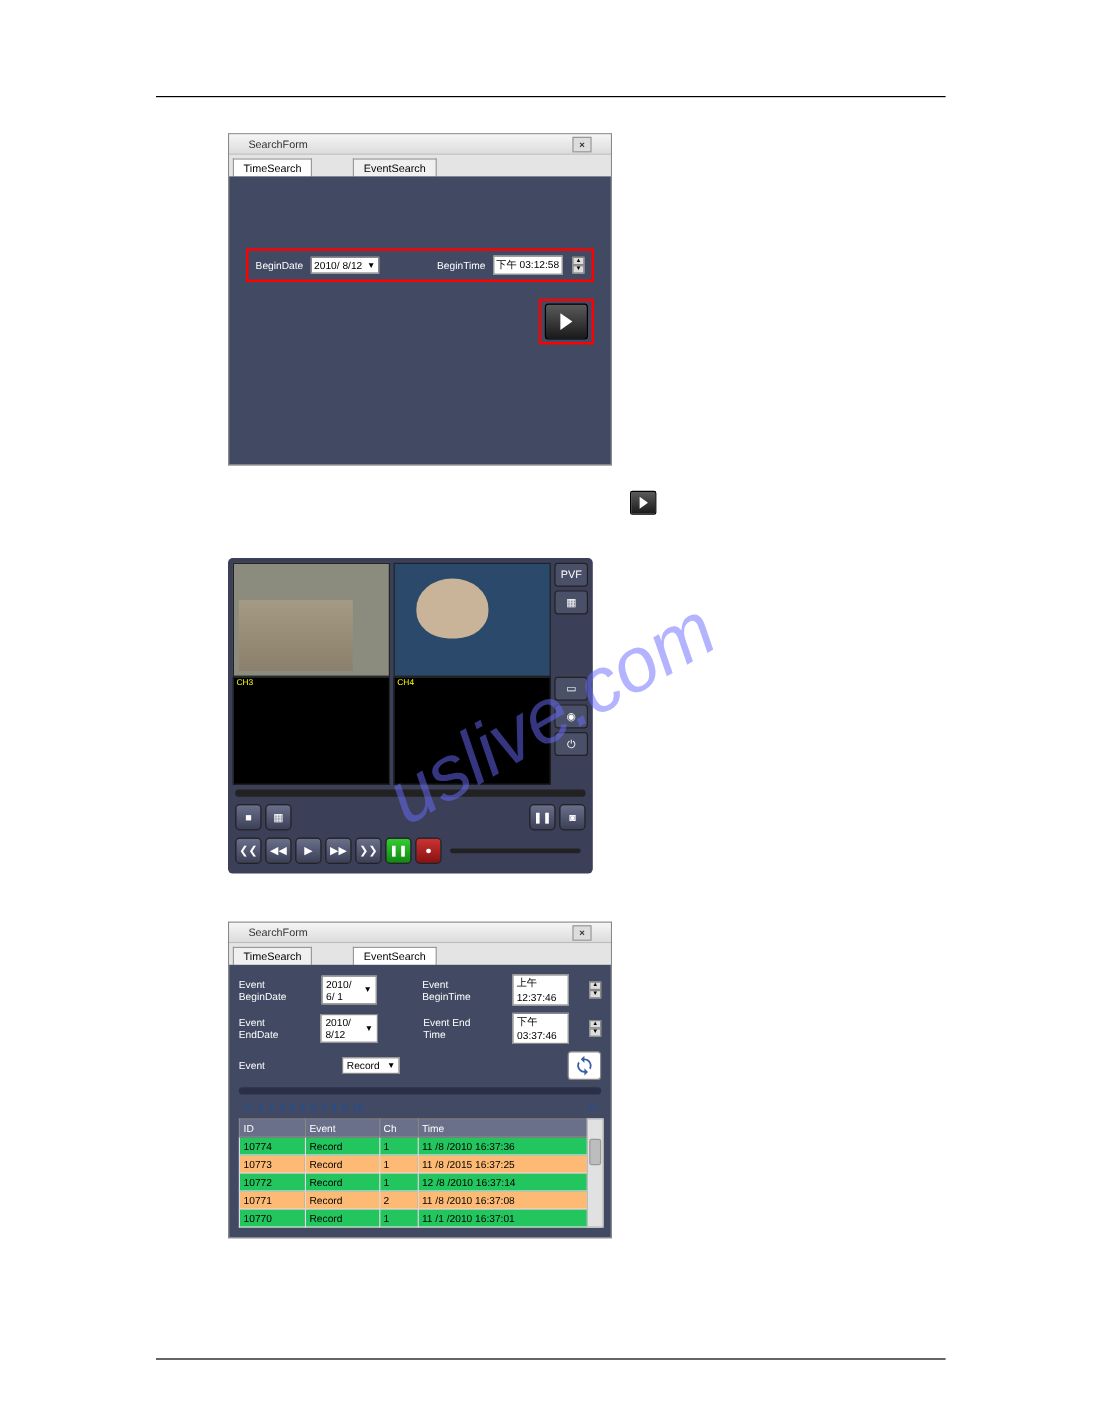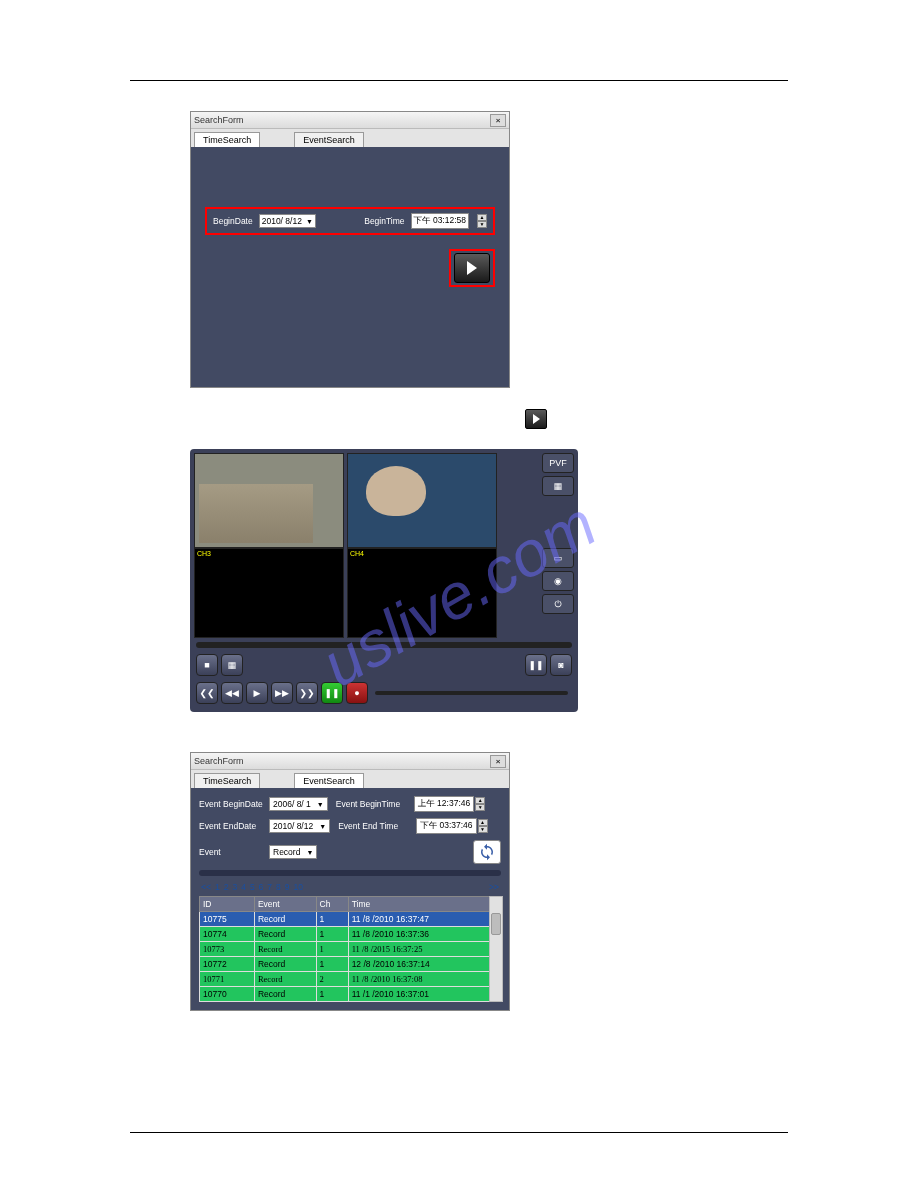--- a/index.html
+++ b/index.html
@@ -4,21 +4,21 @@
 <style>
   * { box-sizing: border-box; margin: 0; padding: 0; }
   body { background: #fff; font-family: Arial, sans-serif; font-size: 10px; width: 918px; margin: 0 auto; position: relative; }
   .page { width: 918px; height: 1188px; position: relative; padding: 80px 130px 40px 130px; }
   .hr-top { border-top: 1px solid #000; margin-bottom: 30px; }
   .hr-bot { border-top: 1px solid #000; position: absolute; bottom: 55px; left: 130px; right: 130px; }
   .watermark { position: absolute; top: 50%; left: 50%; transform: translate(-50%,-50%) rotate(-30deg); font-size: 64px; color: #6a6aff; opacity: 0.5; font-style: italic; pointer-events: none; z-index: 5; }
 
   
   .win { border: 1px solid #888; background: #e4e4e4; position: relative; }
-  .win .titlebar { height: 17px; background: linear-gradient(#f5f5f5,#dcdcdc); display: flex; align-items: center; padding: 0 3px; font-size: 9px; color: #333; border-bottom: 1px solid #bbb; }
+  .win .titlebar { height: 17px; background: linear-gradient(#f5f5f5,#dcdcdc); display: flex; align-items: center; padding: 0 16px; font-size: 9px; color: #333; border-bottom: 1px solid #bbb; }
   .win .titlebar .close-x { margin-left: auto; width: 16px; height: 13px; background: #ddd; border: 1px solid #999; display: flex; align-items: center; justify-content: center; font-size: 8px; font-weight: bold; }
   .tabstrip { display: flex; background: #e4e4e4; padding: 3px 3px 0 3px; gap: 32px; }
   .tab { padding: 2px 8px; border: 1px solid #999; background: #f0f0f0; font-size: 9px; margin-right: 2px; border-bottom: none; }
   .tab.active { background: #fff; }
 
   
   .searchform { width: 320px; margin: 0 0 15px 60px; }
   .searchform .body { background: #424a63; height: 240px; position: relative; }
   .redbox-row { position: absolute; top: 60px; left: 14px; right: 14px; height: 28px; border: 2px solid red; display: flex; align-items: center; padding: 0 6px; gap: 6px; justify-content: center; }
   .redbox-row .lbl { color: #fff; font-size: 8.5px; }
@@ -28,59 +28,59 @@
   .redbox-row .spin span { width: 10px; height: 7px; background: #ddd; border: 1px solid #888; font-size: 5px; line-height: 5px; text-align: center; }
   .play-outer { position: absolute; top: 102px; right: 14px; width: 46px; height: 38px; border: 2px solid red; display: flex; align-items: center; justify-content: center; }
   .playbtn { width: 36px; height: 30px; background: linear-gradient(#5a5a5a,#1a1a1a); border: 1px solid #000; border-radius: 3px; display: flex; align-items: center; justify-content: center; }
   .playbtn .tri { width: 0; height: 0; border-left: 10px solid #fff; border-top: 7px solid transparent; border-bottom: 7px solid transparent; }
 
   
   .inline-play { width: 22px; height: 20px; background: linear-gradient(#5a5a5a,#1a1a1a); border: 1px solid #000; border-radius: 2px; display: inline-flex; align-items: center; justify-content: center; margin: 6px 0 20px 395px; }
   .inline-play .tri { width: 0; height: 0; border-left: 7px solid #fff; border-top: 5px solid transparent; border-bottom: 5px solid transparent; }
 
   
-  .player { width: 388px; margin: 0 0 40px 60px; background: #3b4058; border-radius: 4px; padding: 4px; }
+  .player { width: 304px; margin: 16px 0 40px 60px; background: #3b4058; border-radius: 4px; padding: 4px; }
   .player .vidrow { display: flex; gap: 3px; }
   .player .ch { width: 150px; height: 95px; background: #8b8c7e; border: 1px solid #222; position: relative; overflow: hidden; }
   .player .ch .boxes { position:absolute; bottom:4px; left:4px; right:30px; top:30px; background: linear-gradient(#a59b84,#8a806b); }
   .player .ch2 { background: #2b4a6b; }
   .player .ch2 .face { position:absolute; top:12px; left:18px; width:60px; height:50px; background:#c9b49a; border-radius:50% 50% 45% 45%; }
   .player .sidecol { width: 32px; display: flex; flex-direction: column; gap: 3px; margin-left: auto; }
   .player .sidebtn { height: 20px; background: #4a5068; border: 1px solid #222; border-radius: 3px; display:flex; align-items:center; justify-content:center; color:#fff; font-size:9px;}
   .player .blackrow { display:flex; gap:3px; }
   .player .blackcell { width:150px; height:90px; background:#000; border:1px solid #222; position:relative;}
   .player .blackcell .lab { position:absolute; top:1px; left:2px; font-size:7px; color:#ff0;}
   .player .groove { height:6px; background:#222; border-radius:3px; margin:4px 2px;}
   .player .ctlbar { display:flex; gap:3px; align-items:center; padding: 2px 2px 4px 2px;}
   .player .ctl { width:22px; height:22px; background: linear-gradient(#6a708a,#3b4058); border:1px solid #222; border-radius:4px; display:flex; align-items:center; justify-content:center; color:#fff; font-size:9px;}
   .player .ctl.red { background: linear-gradient(#c33,#811);}
   .player .ctl.green { background: linear-gradient(#3c3,#181);}
   .player .spacer { flex:1; height:4px; background:#222; border-radius:2px; margin:0 4px;}
 
   
   .evwin { width: 320px; margin: 0 0 20px 60px; }
   .evwin .body { background: #424a63; padding: 8px; }
-  .evwin .formrow { display:flex; align-items:center; margin-bottom:6px; font-size:8.5px;}
+  .evwin .formrow { display:flex; align-items:center; margin-bottom:6px; font-size:8.5px;gap:16px;}
   .evwin .formrow .flbl { color:#fff; width:70px;}
   .evwin .formrow .flbl2 { color:#fff; width:78px;}
   .evwin .formrow .finp { background:#fff; border:1px solid #888; padding:1px 3px; display:inline-flex; align-items:center; font-size:8.5px;}
   .evwin .formrow .finp .arrow { margin-left:6px; font-size:7px;}
   .evwin .formrow .spin { display:inline-flex; flex-direction:column; margin-left:1px;}
   .evwin .formrow .spin span{width:10px;height:7px;background:#ddd;border:1px solid #888;font-size:5px;line-height:5px;text-align:center;}
   .evwin .searchbtn { width:28px; height:24px; background:#fff; border:1px solid #888; border-radius:3px; display:flex; align-items:center; justify-content:center; margin-left:auto;}
   .evwin .searchbtn svg{width:18px;height:18px;}
   .evwin .grooveline { height:6px; background:#2a3048; border-radius:3px; margin:4px 0 6px 0;}
   .evwin .pager { display:flex; align-items:center; color:#1a4fa0; font-size:8.5px; margin-bottom:4px;}
   .evwin .pager .pnum { margin:0 2px;}
   .evwin .pager .last { margin-left:auto;}
   .evwin table { width:100%; border-collapse:collapse; font-size:8.5px;}
   .evwin th { background:#6a708a; color:#fff; text-align:left; padding:2px 3px; border:1px solid #888; font-weight:normal;}
   .evwin td { background:#22c55e; padding:2px 3px; border:1px solid #ddd;}
   .evwin tr.sel td { background:#2a5db0; color:#fff;}
-  .evwin tr.alt td { background:#22c55e;font-family:Liberation Serif, serif;}
+  .evwin tr.alt td { background:#fdba74;}
   .evwin .body { position: relative; }
 </style>
 </head>
 <body>
 
 <div class="page">
   <div class="hr-top"></div>
   <div class="watermark">uslive.com</div>
 
   
@@ -177,21 +177,21 @@
       <span class="close-x">×</span>
     </div>
     <div class="tabstrip">
       <div class="tab">TimeSearch</div>
       <div class="tab active">EventSearch</div>
     </div>
     <div class="body">
       <div class="formrow">
         <span class="flbl">Event BeginDate</span>
         <span class="finp">
-            <span>2006/ 8/ 1</span>
+            <span>2010/ 6/ 1</span>
             <span class="arrow">▼</span>
           </span>
         <span style="width:8px"></span>
         <span class="flbl2">Event BeginTime</span>
         <span class="finp">
             <span>上午 12:37:46</span>
           </span>
         <span class="spin">
             <span>▲</span>
             <span>▼</span>
@@ -244,26 +244,20 @@
       <table>
         <thead>
           <tr>
             <th>ID</th>
             <th>Event</th>
             <th>Ch</th>
             <th>Time</th>
           </tr>
         </thead>
         <tbody>
-          <tr class="sel">
-            <td>10775</td>
-                <td>Record</td>
-                <td>1</td>
-                <td>11 /8 /2010 16:37:47</td>
-          </tr>
           <tr>
             <td>10774</td>
                 <td>Record</td>
                 <td>1</td>
                 <td>11 /8 /2010 16:37:36</td>
           </tr>
           <tr class="alt">
             <td>10773</td>
                 <td>Record</td>
                 <td>1</td>

